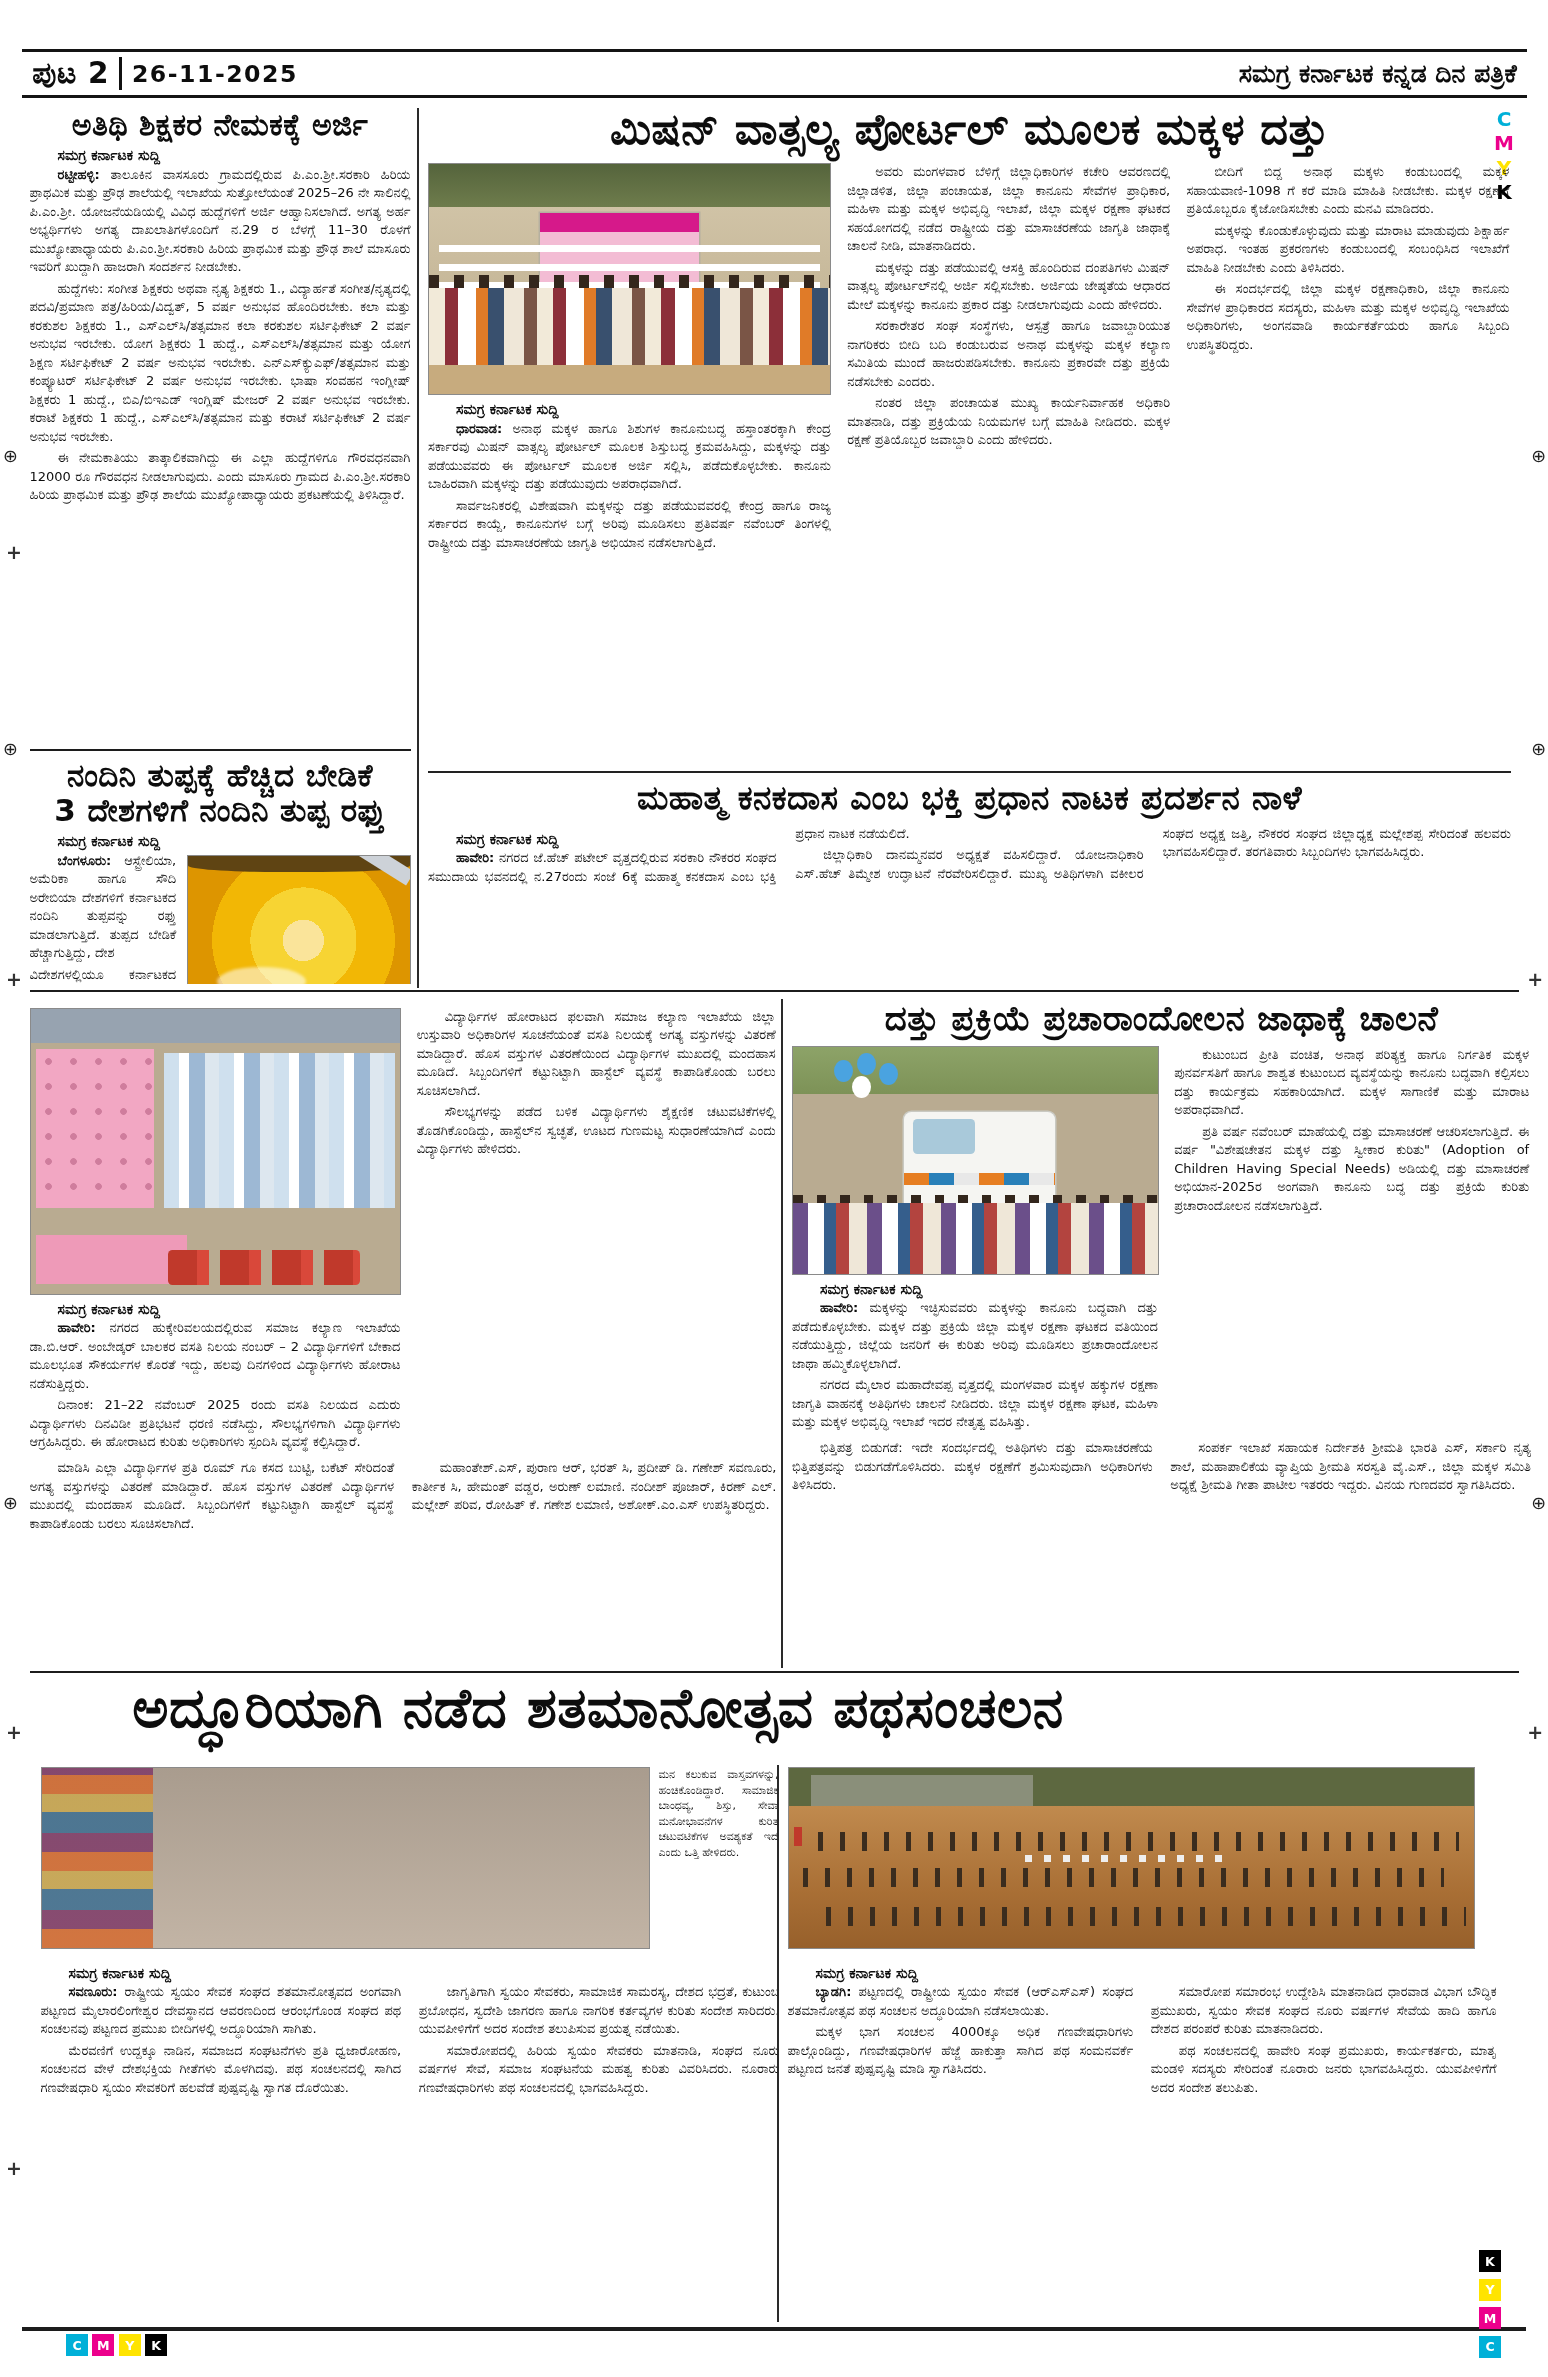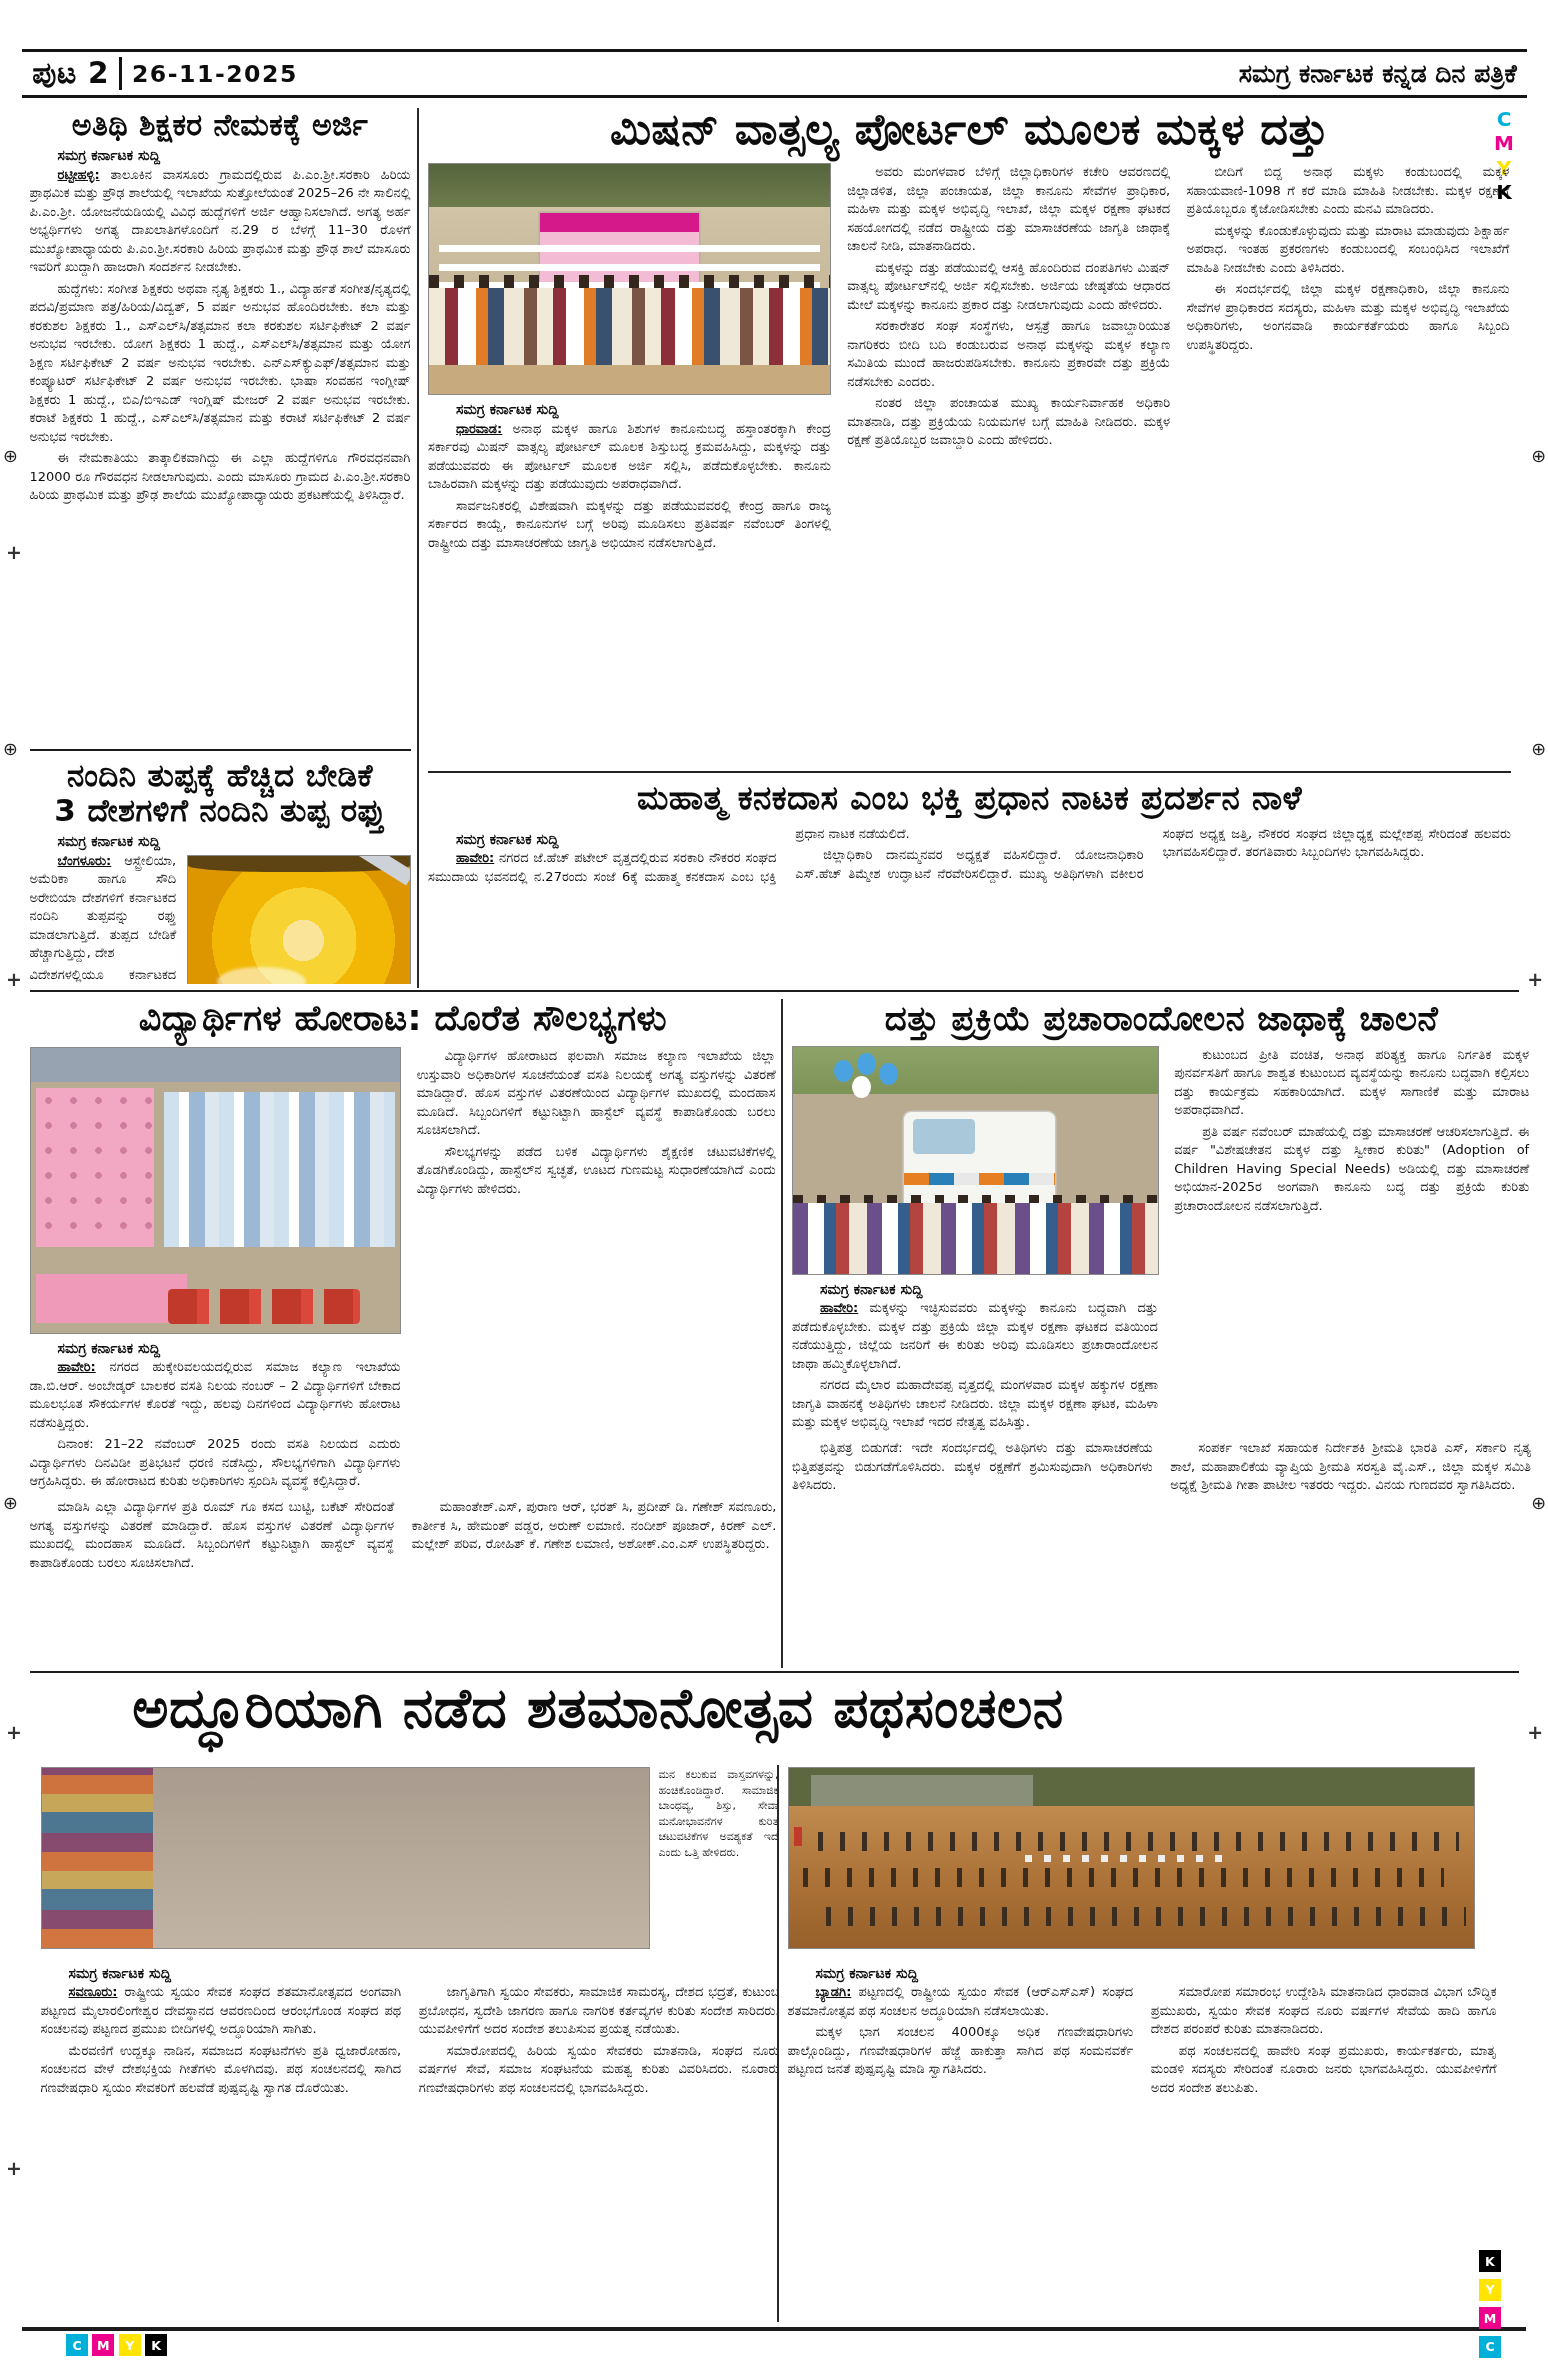--- a/index.html
+++ b/index.html
@@ -27,21 +27,21 @@
   .vline{position:absolute;width:1.5px;background:#2a2a2a;}
   .hline{position:absolute;height:2.2px;background:#1c1c1c;}
   .hline.thin{height:1.5px;}
   .hline.thick{height:3.7px;}
   
   .article{position:absolute;overflow:hidden;}
   .headline{font-weight:bold;text-align:center;line-height:1.12;letter-spacing:0.4px;}
   .byline{font-weight:bold;font-size:14px;margin:5.9px 0 1.5px 28px;}
   .para{font-size:13px;line-height:18.5px;text-align:justify;margin:0 0 3px 0;text-indent:28px;}
   .para.noindent{text-indent:0;}
-  .dateline{font-weight:bold;text-decoration:underline;}
+  .dateline{font-weight:bold;}
   .cols2{column-count:2;column-gap:17.7px;}
   .cols3{column-count:3;column-gap:19px;}
   
   .photo{position:relative;overflow:hidden;border:0.7px solid #8a8a8a;background:#b9ab91;}
   .photo div{position:absolute;}
   
   .ph-trees{left:0;top:0;right:0;height:43px;background:linear-gradient(180deg,#55643c,#6e7c4c);}
   .ph-wall{left:0;top:43px;right:0;height:103px;background:linear-gradient(180deg,#d0c3a6,#c4b596);}
   .ph-banner{left:111px;top:49px;width:159px;height:111px;background:
      linear-gradient(180deg,#d6198a 0 19px,#f3bcd4 19px 100%);box-shadow:0 0 0 1.5px #b5b0a0;}
@@ -202,21 +202,20 @@
     <div class="cols3" style="margin-top:7.4px;height:140px;">
       <div class="byline" style="margin-left:28px;">ಸಮಗ್ರ ಕರ್ನಾಟಕ ಸುದ್ದಿ</div>
       <p class="para"><span class="dateline">ಹಾವೇರಿ:</span> <span>ನಗರದ ಜೆ.ಹೆಚ್ ಪಟೇಲ್ ವೃತ್ತದಲ್ಲಿರುವ ಸರಕಾರಿ ನೌಕರರ ಸಂಘದ ಸಮುದಾಯ ಭವನದಲ್ಲಿ ನ.27ರಂದು ಸಂಜೆ 6ಕ್ಕೆ ಮಹಾತ್ಮ ಕನಕದಾಸ ಎಂಬ ಭಕ್ತಿ ಪ್ರಧಾನ ನಾಟಕ ನಡೆಯಲಿದೆ.</span></p>
       <p class="para">ಜಿಲ್ಲಾಧಿಕಾರಿ ದಾನಮ್ಮನವರ ಅಧ್ಯಕ್ಷತೆ ವಹಿಸಲಿದ್ದಾರೆ. ಯೋಜನಾಧಿಕಾರಿ ಎಸ್.ಹೆಚ್ ತಿಮ್ಮೇಶ ಉದ್ಘಾಟನೆ ನೆರವೇರಿಸಲಿದ್ದಾರೆ. ಮುಖ್ಯ ಅತಿಥಿಗಳಾಗಿ ವಕೀಲರ ಸಂಘದ ಅಧ್ಯಕ್ಷ ಜತ್ತಿ, ನೌಕರರ ಸಂಘದ ಜಿಲ್ಲಾಧ್ಯಕ್ಷ ಮಲ್ಲೇಶಪ್ಪ ಸೇರಿದಂತೆ ಹಲವರು ಭಾಗವಹಿಸಲಿದ್ದಾರೆ. ತರಗತಿವಾರು ಸಿಬ್ಬಂದಿಗಳು ಭಾಗವಹಿಸಿದ್ದರು.</p>
     </div>
   </div>
 
   <div class="hline" style="left:29.5px;top:990px;width:1489px;"></div>
 
   <div class="article" style="left:29.5px;top:999px;width:747px;height:666px;">
-    <div class="headline" style="font-size:35px;">ವಿದ್ಯಾರ್ಥಿಗಳ ಹೋರಾಟ: ದೊರೆತ ಸೌಲಭ್ಯಗಳು</div>
     <div style="display:flex;gap:16.2px;margin-top:8.9px;">
       <div style="width:371px;flex:0 0 auto;">
         <div class="photo" style="width:369px;height:285px;">
           <div class="st-wall"></div>
           <div class="st-mat1"></div>
           <div class="st-mat2"></div>
           <div class="st-crowd"></div>
           <div class="st-buckets"></div>
         </div>
         <div class="byline">ಸಮಗ್ರ ಕರ್ನಾಟಕ ಸುದ್ದಿ</div>

